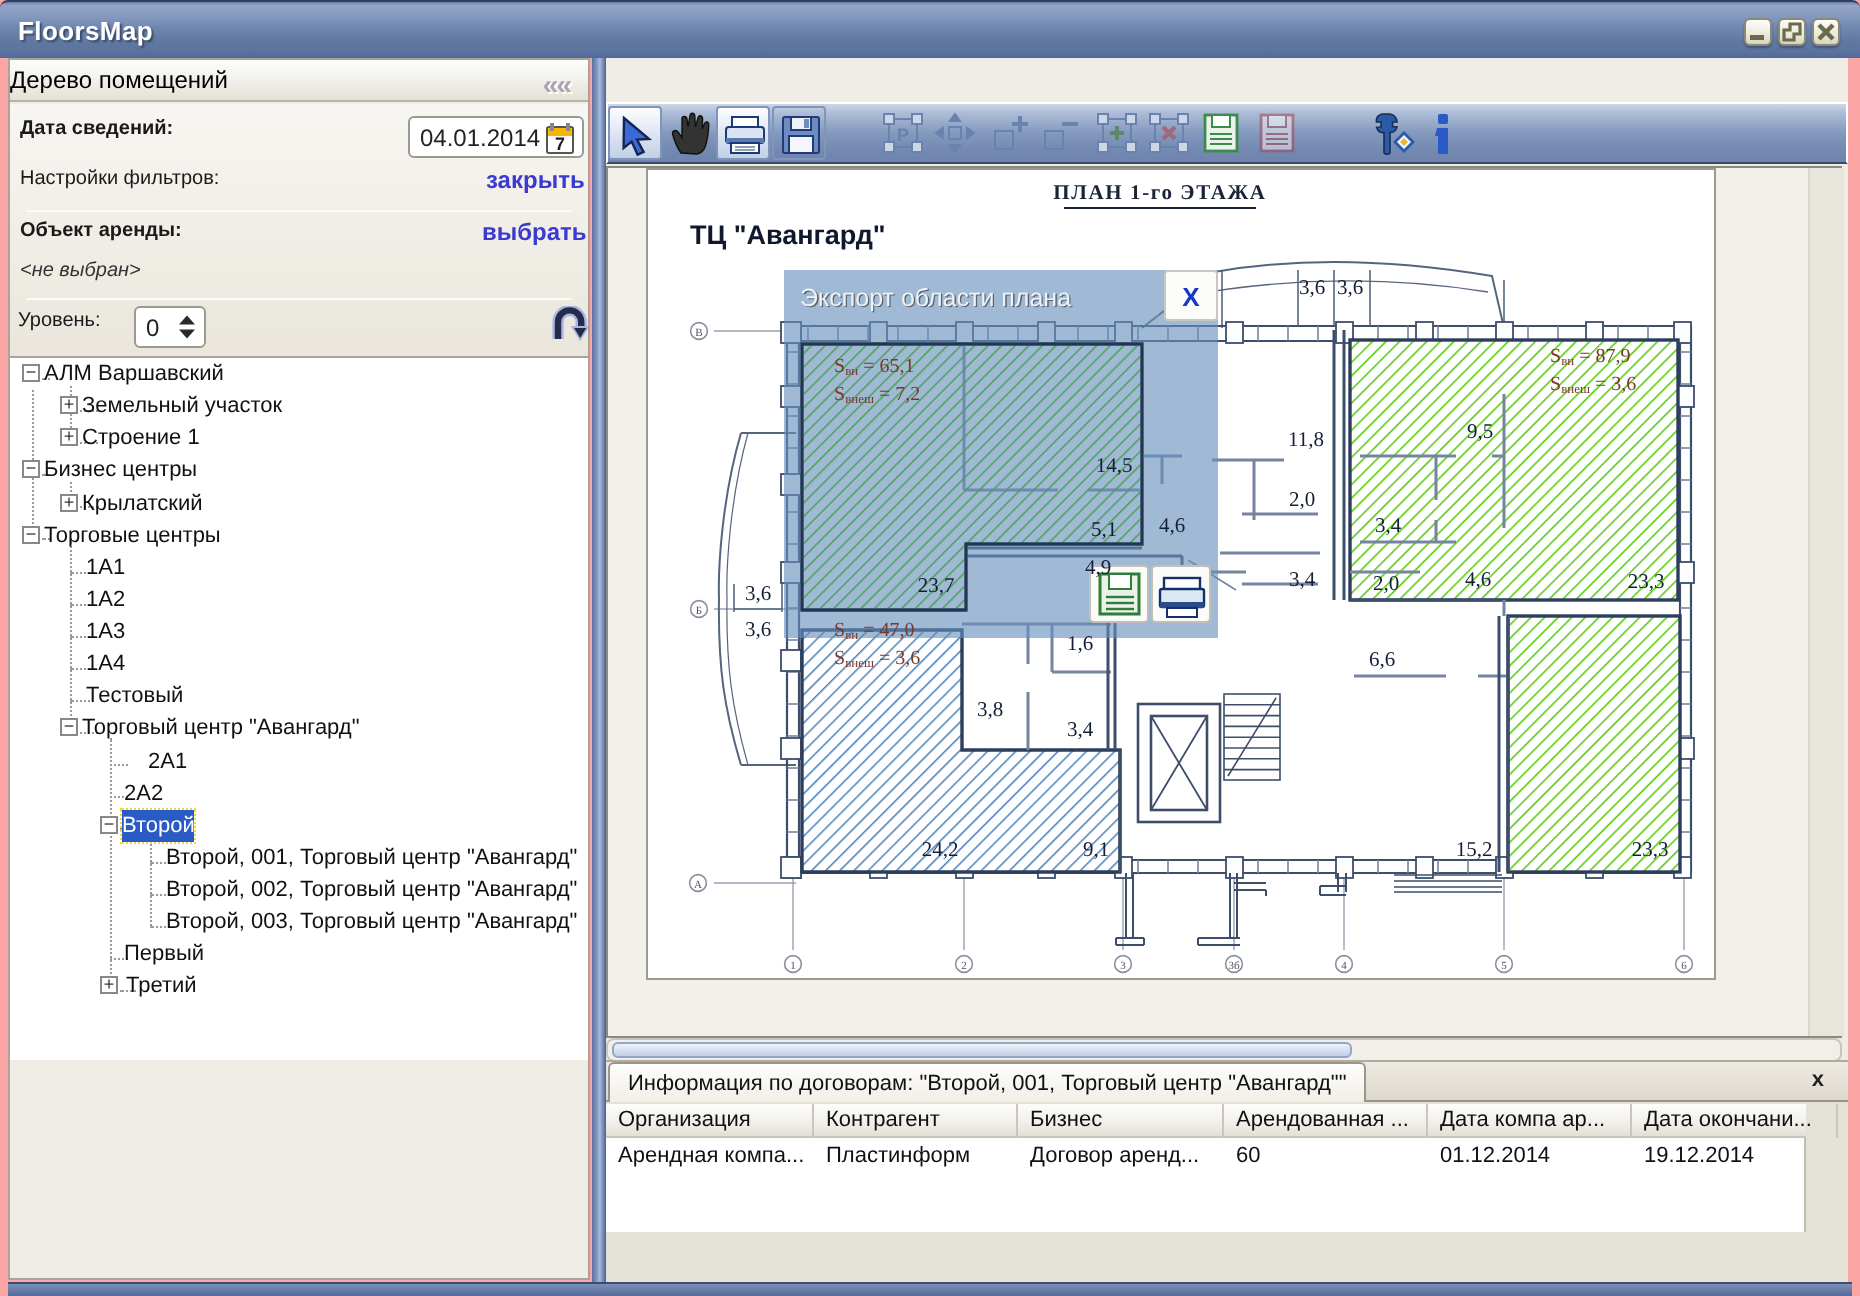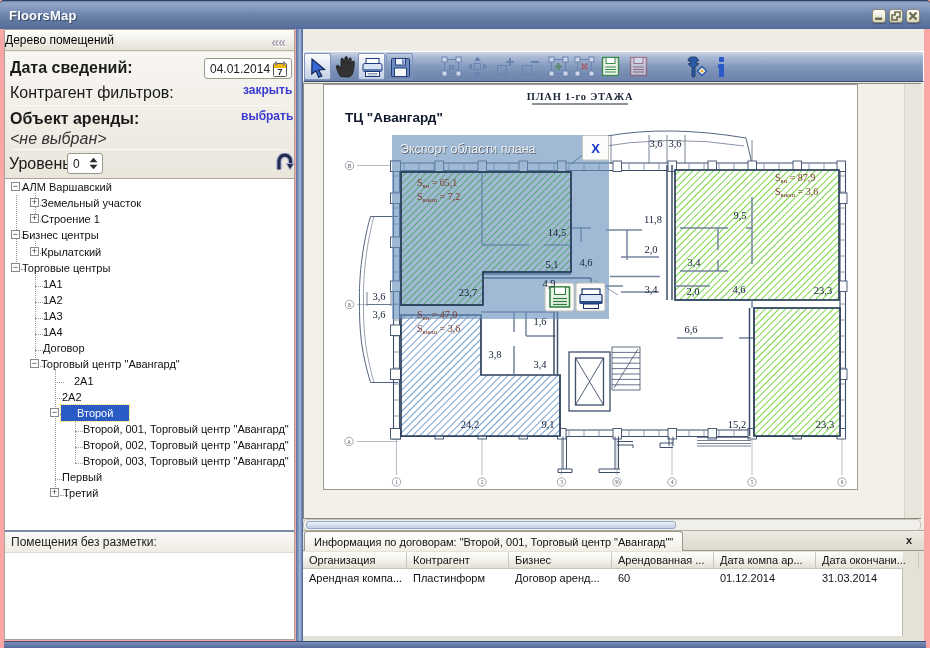--- a/index.html
+++ b/index.html
@@ -11,21 +11,21 @@
 .wbtn{position:absolute;top:8px;width:14px;height:14px;border-radius:3px;
  background:linear-gradient(#fdfdf8,#ece9d8 60%,#d8d4bc);border:1px solid #8a8978;box-shadow:0 1px 1px rgba(40,50,80,.5)}
 .wbtn svg{position:absolute;left:0;top:0}
 
 #leftpanel{position:absolute;left:4px;top:29px;width:291px;height:611px;background:#efece5;border:1px solid #a8a49a}
 .phead{position:absolute;left:0;top:0;width:100%;height:21px;
  background:linear-gradient(#fdfdfb,#f2f0ea 50%,#e4e0d5);border-bottom:1px solid #b7b3a7;
  font-size:12px;color:#000;text-align:left;line-height:21px}
 #collapsebtn{position:absolute;right:9px;top:2px;color:#a8a4b0;font-size:14px;font-weight:bold;letter-spacing:-1px;text-shadow:1px 1px 0 #fff}
 #formarea{position:absolute;left:0;top:22px;width:289px;height:126px;background:linear-gradient(#f8f6f2,#eae6dc)}
-.flabel{position:absolute;font-size:16px;color:#1a1a1a}
+.flabel{position:absolute;font-size:10px;color:#1a1a1a}
 .flabel.b{font-weight:bold}
 .flink{position:absolute;font-size:12px;color:#3a3ad0;font-weight:bold}
 .fsep{position:absolute;left:8px;width:273px;height:1px;background:#cdc9bd;border-bottom:1px solid #fbfaf7}
 #datebox{position:absolute;left:199px;top:6px;width:88px;height:21px;background:#fff;border:1px solid #9a9a8e;border-radius:3px}
 #datebox span{position:absolute;left:5px;top:3px;font-size:12px;color:#222}
 #calicon{position:absolute;right:3px;top:2px}
 #levelbox{position:absolute;left:62px;top:101px;width:36px;height:21px;background:#fff;border:1px solid #9a9a8e;border-radius:3px}
 #levelbox span{position:absolute;left:5px;top:3px;font-size:12px;color:#222}
 #treearea{position:absolute;left:0;top:148px;width:289px;height:352px;background:#fff;border-top:1px solid #a8a49a;font-size:11px;color:#111}
 .ti{position:absolute;height:16px;line-height:16px;white-space:nowrap}
@@ -44,21 +44,21 @@
 #hthumb{position:absolute;left:2px;top:1px;width:370px;height:8px;background:linear-gradient(#eef2f8,#c2cfe6);border:1px solid #92a6c8;border-radius:3px}
 #infopanel{position:absolute;left:0;top:503px;width:621px;height:109px;background:#ece9e0;border-top:1px solid #b0ac9f}
 .tbtn{position:absolute;top:1px;width:27px;height:27px}
 .tbtn.sel{background:linear-gradient(#fdfdfe,#dfe6f2 50%,#c2cfe6);border:1px solid #8094bc;border-radius:2px}
 .tbtn.selb{border:1px solid #8094bc;border-radius:2px}
 .tico{position:absolute;top:2px}
 #infopanel{position:absolute;left:0;top:501px;width:621px;height:112px;background:#e4e1d7;border-top:1px solid #b0ac9f}
 #tabrow{position:absolute;left:0;top:0;width:621px;height:20px;background:linear-gradient(#eeebe3,#dcd8cc);border-bottom:1px solid #9a968a}
 #tab1{position:absolute;left:1px;top:0;height:20px;background:linear-gradient(#fefefd,#f1eee7);border:1px solid #9a968a;border-bottom:none;border-radius:3px 3px 0 0;font-size:11px;color:#111;line-height:20px;padding:0 9px}
 #tabx{position:absolute;right:12px;top:3px;font-size:11px;font-weight:bold;color:#222}
-#grid{position:absolute;left:0;top:21px;width:600px;height:84px;background:#fff;border-right:1px solid #c0bcb0}
+#grid{position:absolute;left:0;top:21px;width:600px;height:64px;background:#fff;border-right:1px solid #c0bcb0}
 #ghead{position:absolute;left:0;top:0;width:600px;height:17px;background:linear-gradient(#fdfdfc,#f1efe9 60%,#e2dfd5);border-bottom:1px solid #c9c5b9}
 .gh{position:absolute;top:0;height:17px;line-height:17px;font-size:11px;color:#111;padding-left:6px;border-right:1px solid #cac6ba}
 #grow{position:absolute;left:0;top:18px;width:600px;height:16px}
 .gc{position:absolute;top:0;height:16px;line-height:16px;font-size:11px;color:#111;white-space:nowrap}
 #statusbar{position:absolute;left:4px;top:641px;width:922px;height:7px;background:linear-gradient(#7a90b8,#54699a);border-top:1px solid #3c4d74}
 </style></head>
 <body>
 <div id="win">
  <div id="titlebar">
   <div id="titletext">FloorsMap</div>
@@ -85,21 +85,21 @@
    <div id="datebox">
           <span>04.01.2014</span>
           <svg id="calicon" width="16" height="17" viewBox="0 0 16 17">
             <rect x="1.5" y="2.5" width="13" height="13" rx="1" fill="#fff" stroke="#555"></rect>
             <rect x="2" y="3" width="12" height="4" fill="#f4b800"></rect>
             <rect x="3" y="0.5" width="2" height="4" fill="#888"></rect>
             <rect x="11" y="0.5" width="2" height="4" fill="#888"></rect>
             <text x="8" y="14" font-size="9" font-weight="bold" fill="#222" text-anchor="middle" font-family="Liberation Sans">7</text>
           </svg>
         </div>
-   <div class="flabel" style="left:5px;top:32px">Контрагент фильтров:</div>
+   <div class="flabel" style="left:5px;top:32px">Настройки фильтров:</div>
    <div class="flink" style="left:238px;top:31px">закрыть</div>
    <div class="fsep" style="top:53px"></div>
    <div class="flabel b" style="left:5px;top:58px">Объект аренды:</div>
    <div class="flink" style="left:236px;top:57px">выбрать</div>
    <div class="flabel" style="left:5px;top:78px;font-style:italic;color:#333">&lt;не выбран&gt;</div>
    <div class="fsep" style="top:97px"></div>
    <div class="flabel" style="left:4px;top:103px">Уровень:</div>
    <div id="levelbox">
           <span>0</span>
     <svg width="11" height="16" viewBox="0 0 11 16" style="position:absolute;left:20px;top:1.5px">
@@ -149,37 +149,34 @@
    <div class="tbox" style="left:6px;top:51px">−</div>
    <div class="ti" style="left:17px;top:48px">Бизнес центры</div>
    <div class="tbox" style="left:25px;top:68px">+</div>
    <div class="ti" style="left:36px;top:65px">Крылатский</div>
    <div class="tbox" style="left:6px;top:84px">−</div>
    <div class="ti" style="left:17px;top:81px">Торговые центры</div>
    <div class="ti" style="left:38px;top:97px">1А1</div>
    <div class="ti" style="left:38px;top:113px">1А2</div>
    <div class="ti" style="left:38px;top:129px">1А3</div>
    <div class="ti" style="left:38px;top:145px">1А4</div>
-   <div class="ti" style="left:38px;top:161px">Договор</div>
+   <div class="ti" style="left:38px;top:161px">Тестовый</div>
    <div class="tbox" style="left:25px;top:180px">−</div>
    <div class="ti" style="left:36px;top:177px">Торговый центр "Авангард"</div>
    <div class="ti" style="left:69px;top:194px">2А1</div>
    <div class="ti" style="left:57px;top:210px">2А2</div>
    <div class="tbox" style="left:45px;top:229px">−</div>
-   <div class="ti" style="left:56px;top:226px;background:#2a5ac4;color:#fff;padding:0 16px;outline:1px dotted #f0d848">Второй</div>
+   <div class="ti" style="left:56px;top:226px;background:#2a5ac4;color:#fff;padding:0 0;outline:1px dotted #f0d848">Второй</div>
    <div class="ti" style="left:78px;top:242px">Второй, 001, Торговый центр "Авангард"</div>
    <div class="ti" style="left:78px;top:258px">Второй, 002, Торговый центр "Авангард"</div>
    <div class="ti" style="left:78px;top:274px">Второй, 003, Торговый центр "Авангард"</div>
    <div class="ti" style="left:57px;top:290px">Первый</div>
    <div class="tbox" style="left:45px;top:309px">+</div>
    <div class="ti" style="left:58px;top:306px">Третий</div>
   </div>
-  <div id="noroom">
-        <div id="noroomhead">Помещения без разметки:</div>
-      </div>
  </div>
  <div id="divider"></div>
  <div id="rightpanel">
   <div id="toolbar">
    <div class="tbtn sel" style="left:0px"><svg width="27" height="27" viewBox="0 0 27 27">
             <path d="M7 5 L19.5 15.5 L13.5 15.8 L16.8 22 L13.8 23.3 L10.8 16.8 L6.8 20 Z" fill="#3a6ad8" stroke="#15254f" stroke-width="1.2"></path>
           </svg></div>
    <div class="tbtn" style="left:28px"><svg width="27" height="27" viewBox="0 0 27 27">
             <path d="M8.5 23.5 C6.5 20.5 5 17 4.3 14 C4 12.4 6 11.6 7 13 L9 15.8 L9 6.5 C9 4.8 11.3 4.8 11.5 6.5 L12 10.5 L13 4.8 C13.3 3.1 15.3 3.3 15.4 5 L15.7 10.5 L17 5.8 C17.5 4.3 19.3 4.7 19.3 6.3 L19.1 11.5 L20.3 8.7 C20.9 7.4 22.5 7.9 22.4 9.3 C22.2 13 21.8 16.8 20.7 20 C19.8 22.6 18.3 23.8 16.3 24 Z" fill="#333" stroke="#111" stroke-width="0.7"></path>
           </svg></div>
@@ -603,19 +600,19 @@
      <div class="gh" style="left:309px;width:102px">Арендованная ...</div>
      <div class="gh" style="left:411px;width:102px">Дата компа ар...</div>
      <div class="gh" style="left:513px;width:103px">Дата окончани...</div>
     </div>
     <div id="grow">
      <div class="gc" style="left:6px">Арендная компа...</div>
      <div class="gc" style="left:110px">Пластинформ</div>
      <div class="gc" style="left:212px">Договор аренд...</div>
      <div class="gc" style="left:315px">60</div>
      <div class="gc" style="left:417px">01.12.2014</div>
-     <div class="gc" style="left:519px">31.03.2014</div>
+     <div class="gc" style="left:519px">19.12.2014</div>
     </div>
    </div>
   </div>
  </div>
  <div id="statusbar"></div>
 </div>
 
 </body></html>

